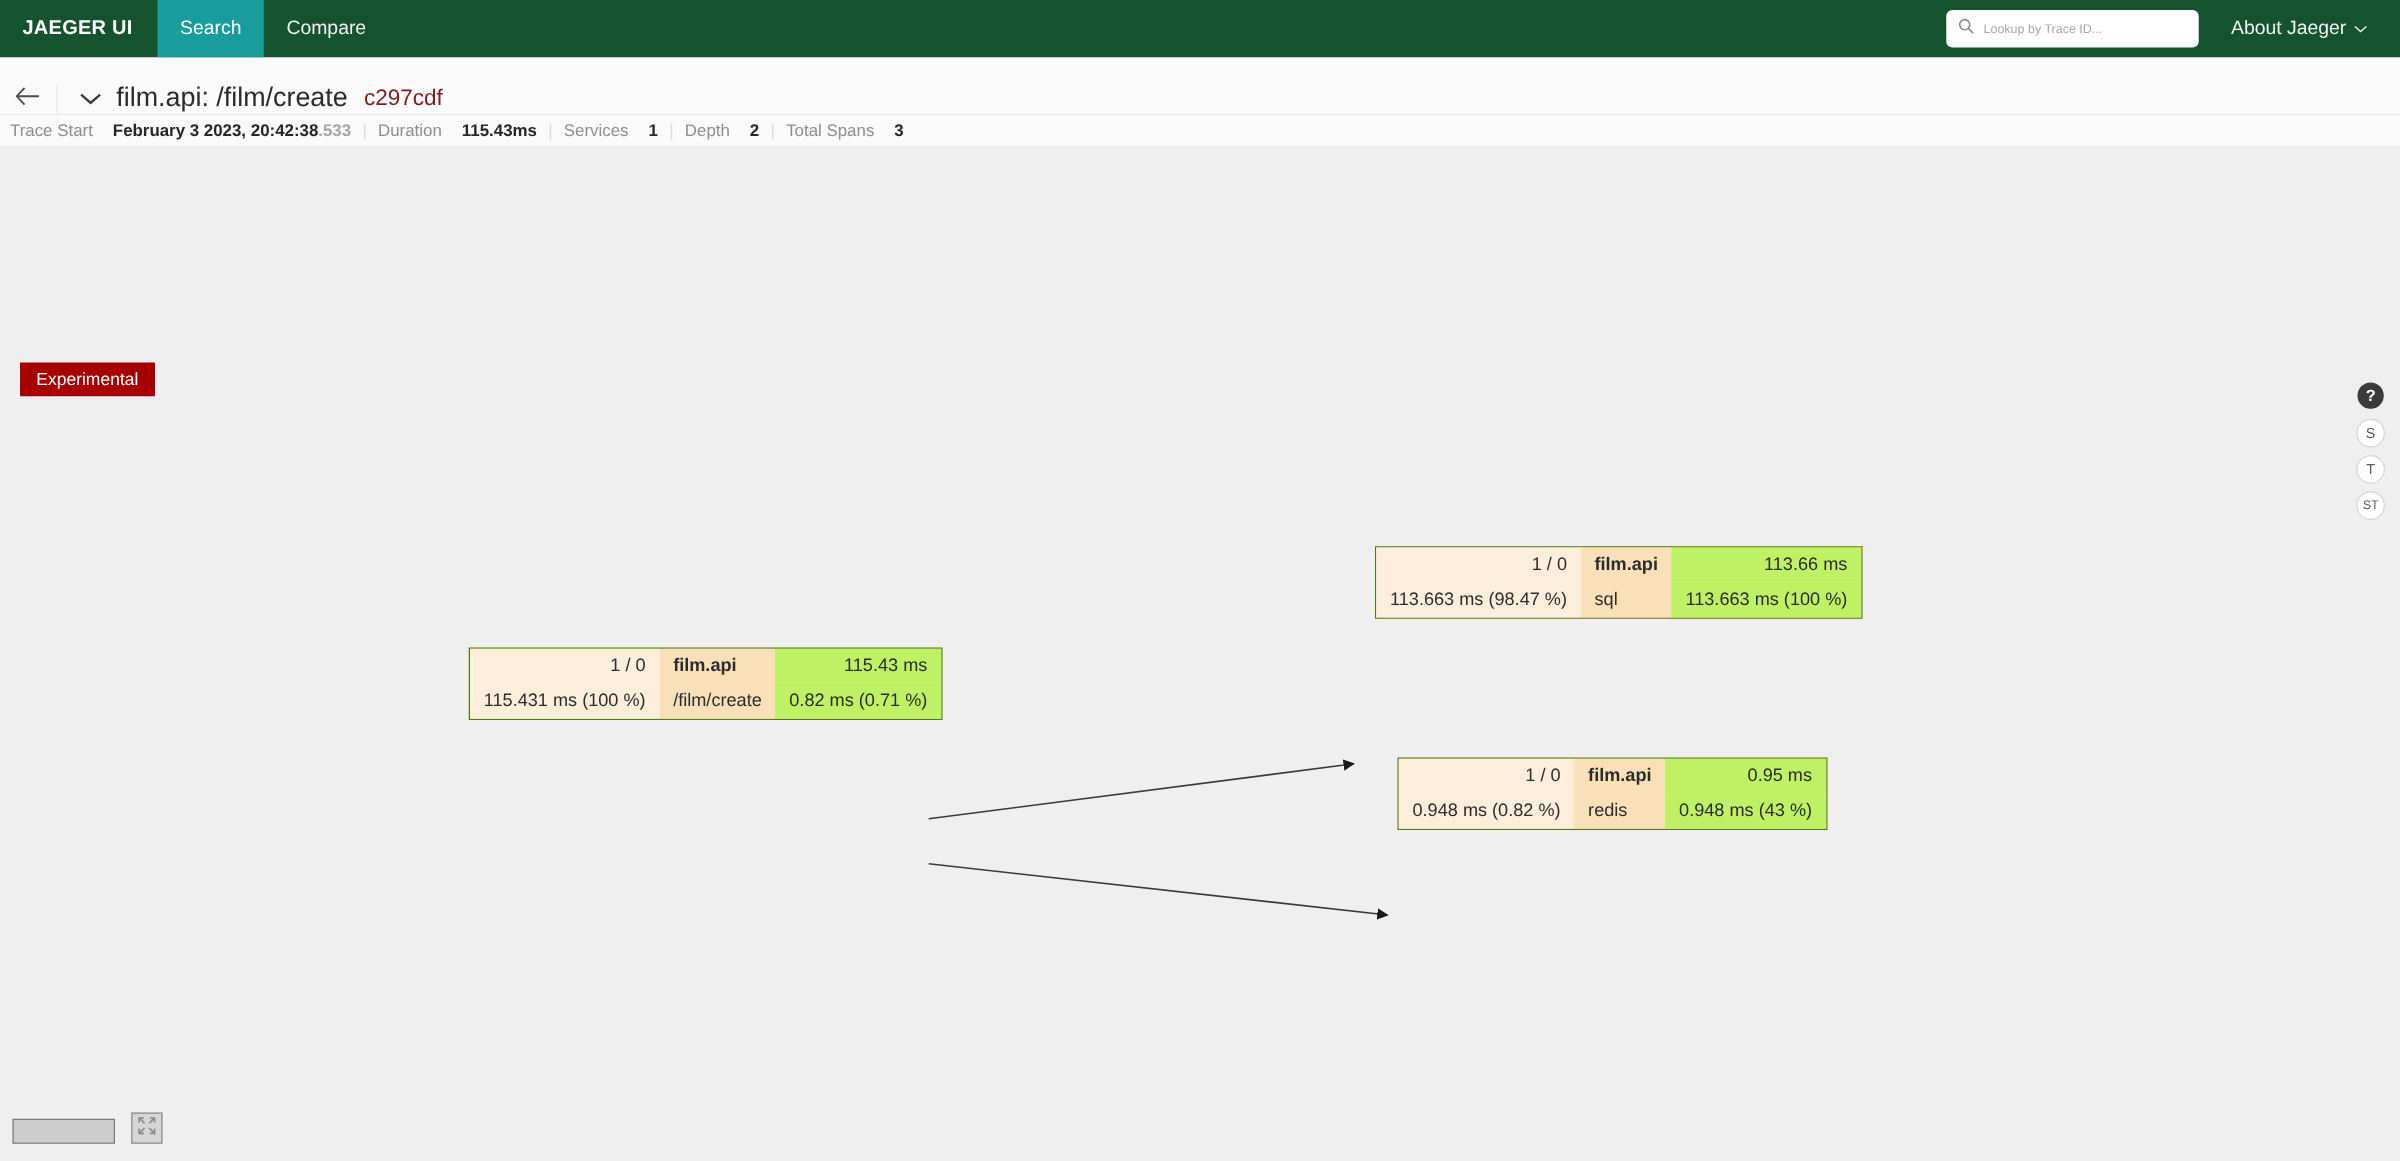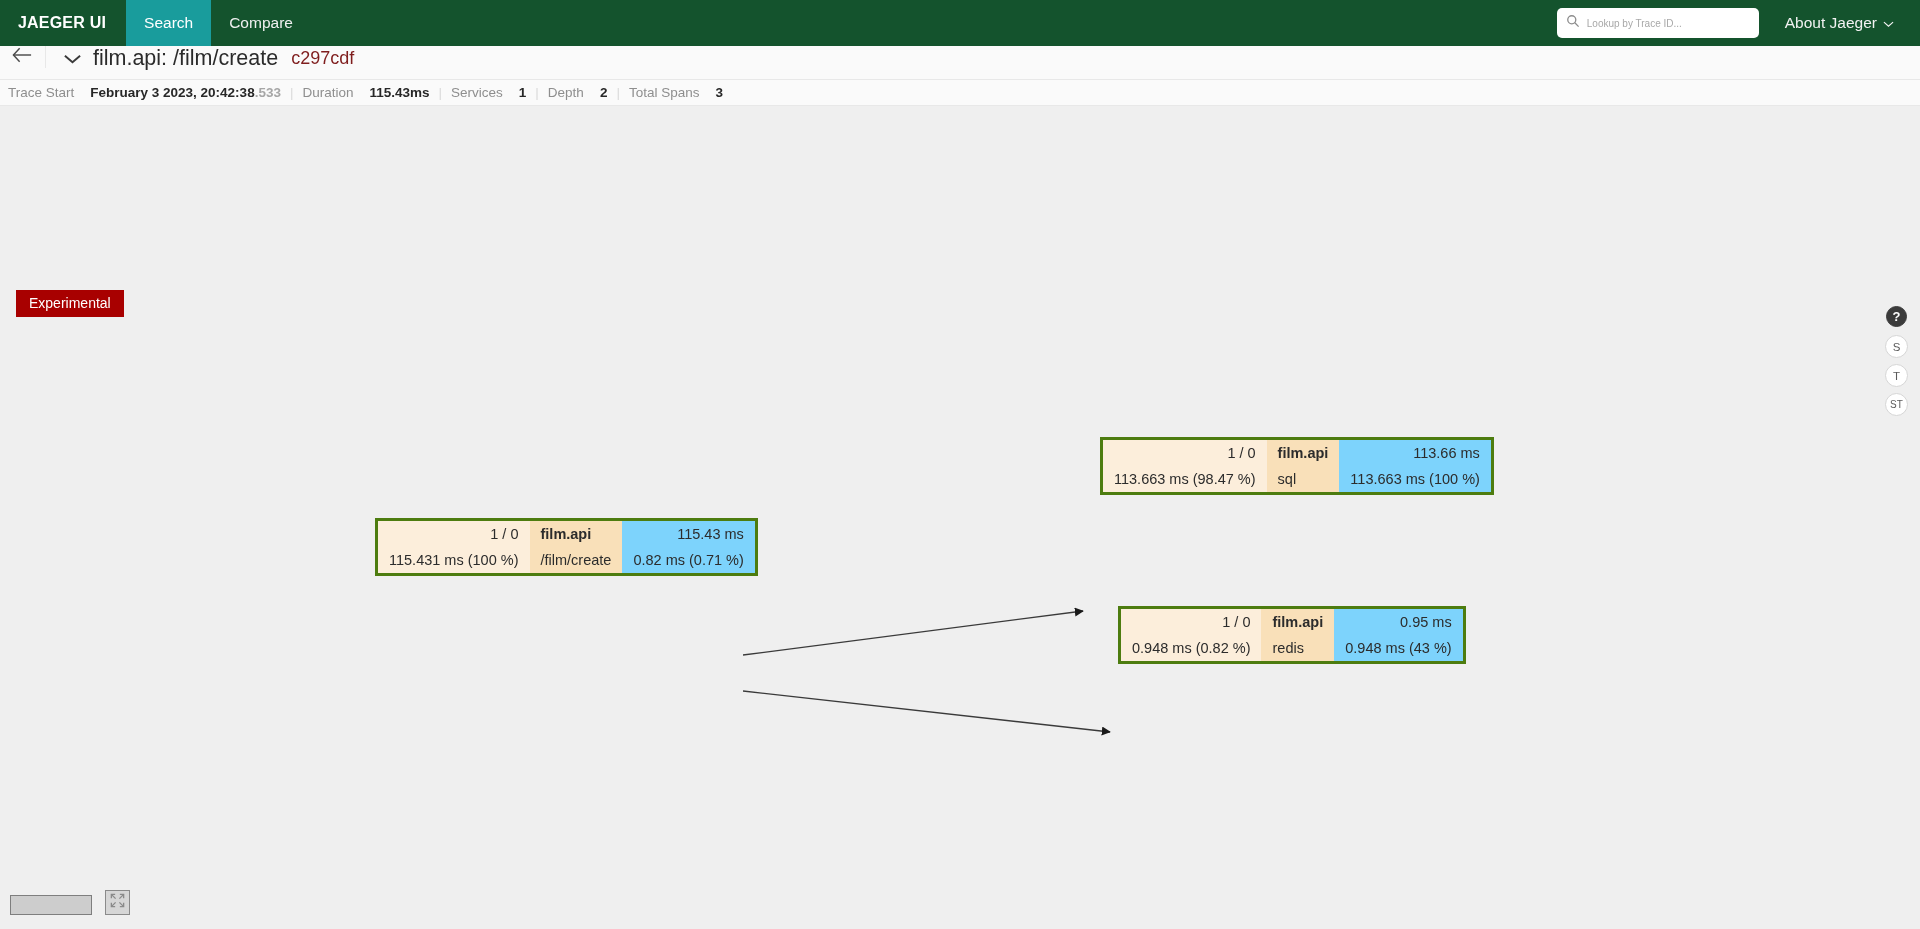--- a/index.html
+++ b/index.html
@@ -62,25 +62,25 @@
     display: flex; align-items: center; gap: 6px;
     color: #f2f2f2;
     font-size: 15.5px;
     padding: 0 10px 0 22px;
     white-space: nowrap;
     cursor: pointer;
   }
 
   
   #trace-header {
-    height: 34px;
+    height: 46px;
     background: #fafafa;
     border-bottom: 1px solid #e8e8e8;
     display: flex;
-    align-items: flex-start;
+    align-items: flex-end;
     position: relative;
   }
   #back-btn {
     width: 46px;
     display: flex; align-items: center; justify-content: center;
     border-right: 1px solid #e8e8e8;
     cursor: pointer;
     background: #fafafa;
   }
   #title-wrap {
@@ -168,38 +168,38 @@
     padding: 5px 13px 6px 13px;
     z-index: 5;
     white-space: nowrap;
   }
 
   #graph-svg { position: absolute; left: 0; top: 0; }
 
   
   .gnode {
     position: absolute;
-    border: 3px solid #4d7c0f;
+    border: 1px solid #4d7c0f;
     background: #fbe9cd;
     display: grid;
     grid-template-columns: auto auto auto;
     grid-template-rows: 1fr 1fr;
     font-size: 14.5px;
     color: #2c2c2c;
     cursor: pointer;
     z-index: 3;
   }
   .gcell {
     display: flex; align-items: center;
     padding: 0 11px;
     white-space: nowrap;
   }
   .col-left  { background: #fceedb; justify-content: flex-end; }
   .col-mid   { background: #f9e0b9; justify-content: flex-start; }
-  .col-right { background: #7dd3fc; justify-content: flex-end; }
+  .col-right { background: #bef264; justify-content: flex-end; }
   .svc-name { font-weight: bold; }
 
   
   #side-controls {
     position: absolute;
     right: 12px; top: 187px;
     display: flex; flex-direction: column;
     align-items: center;
     gap: 6px;
     z-index: 6;

